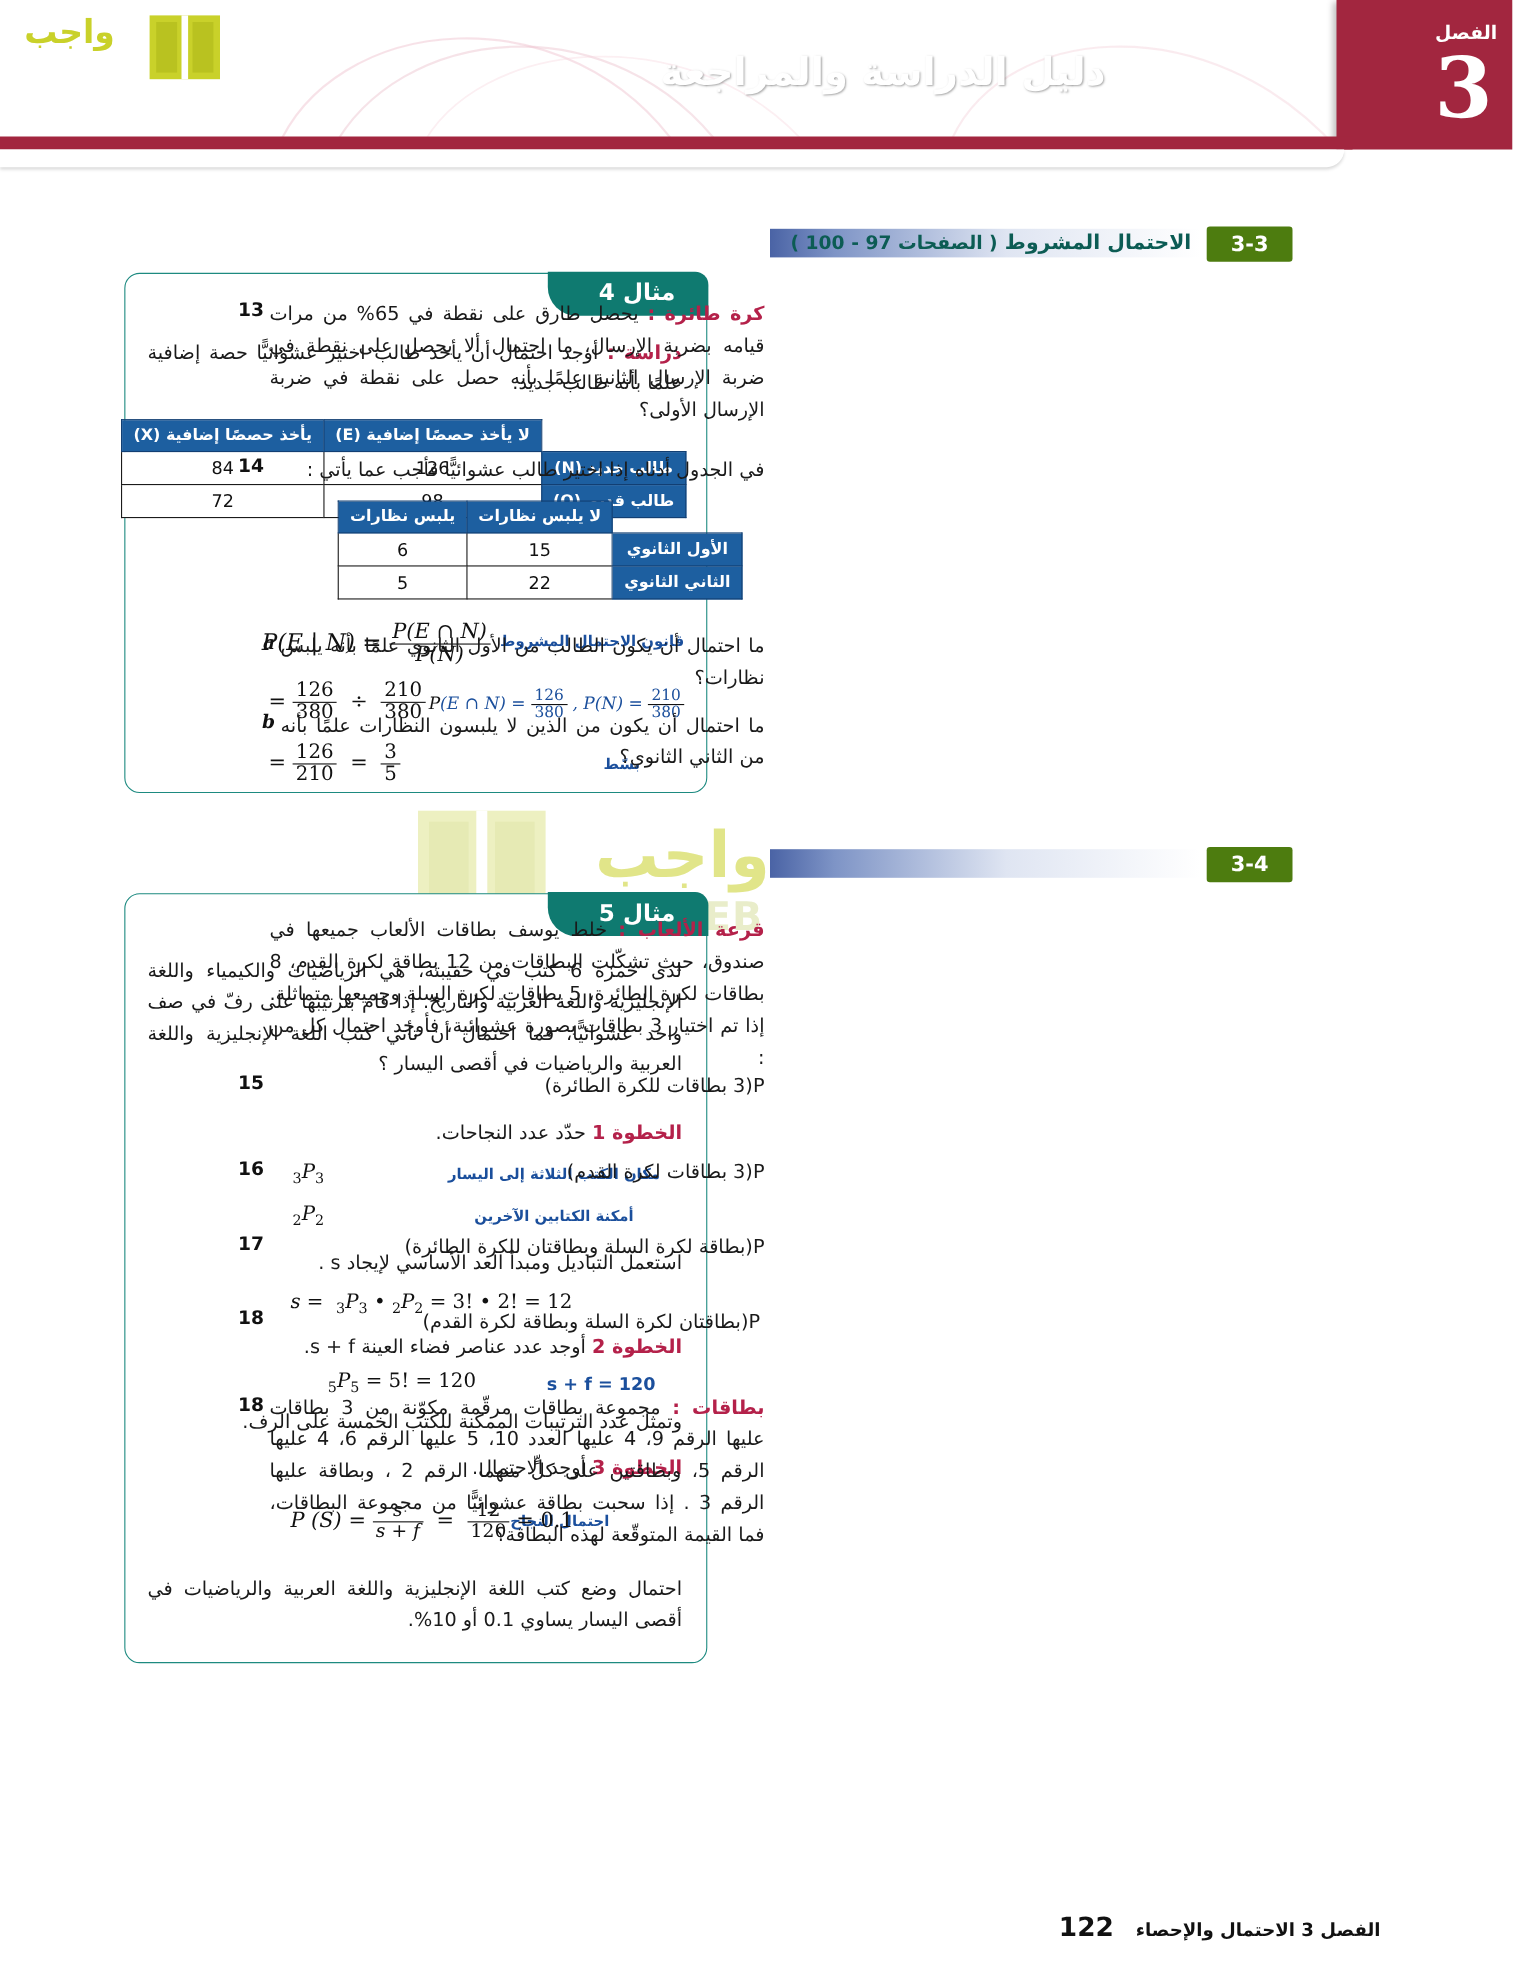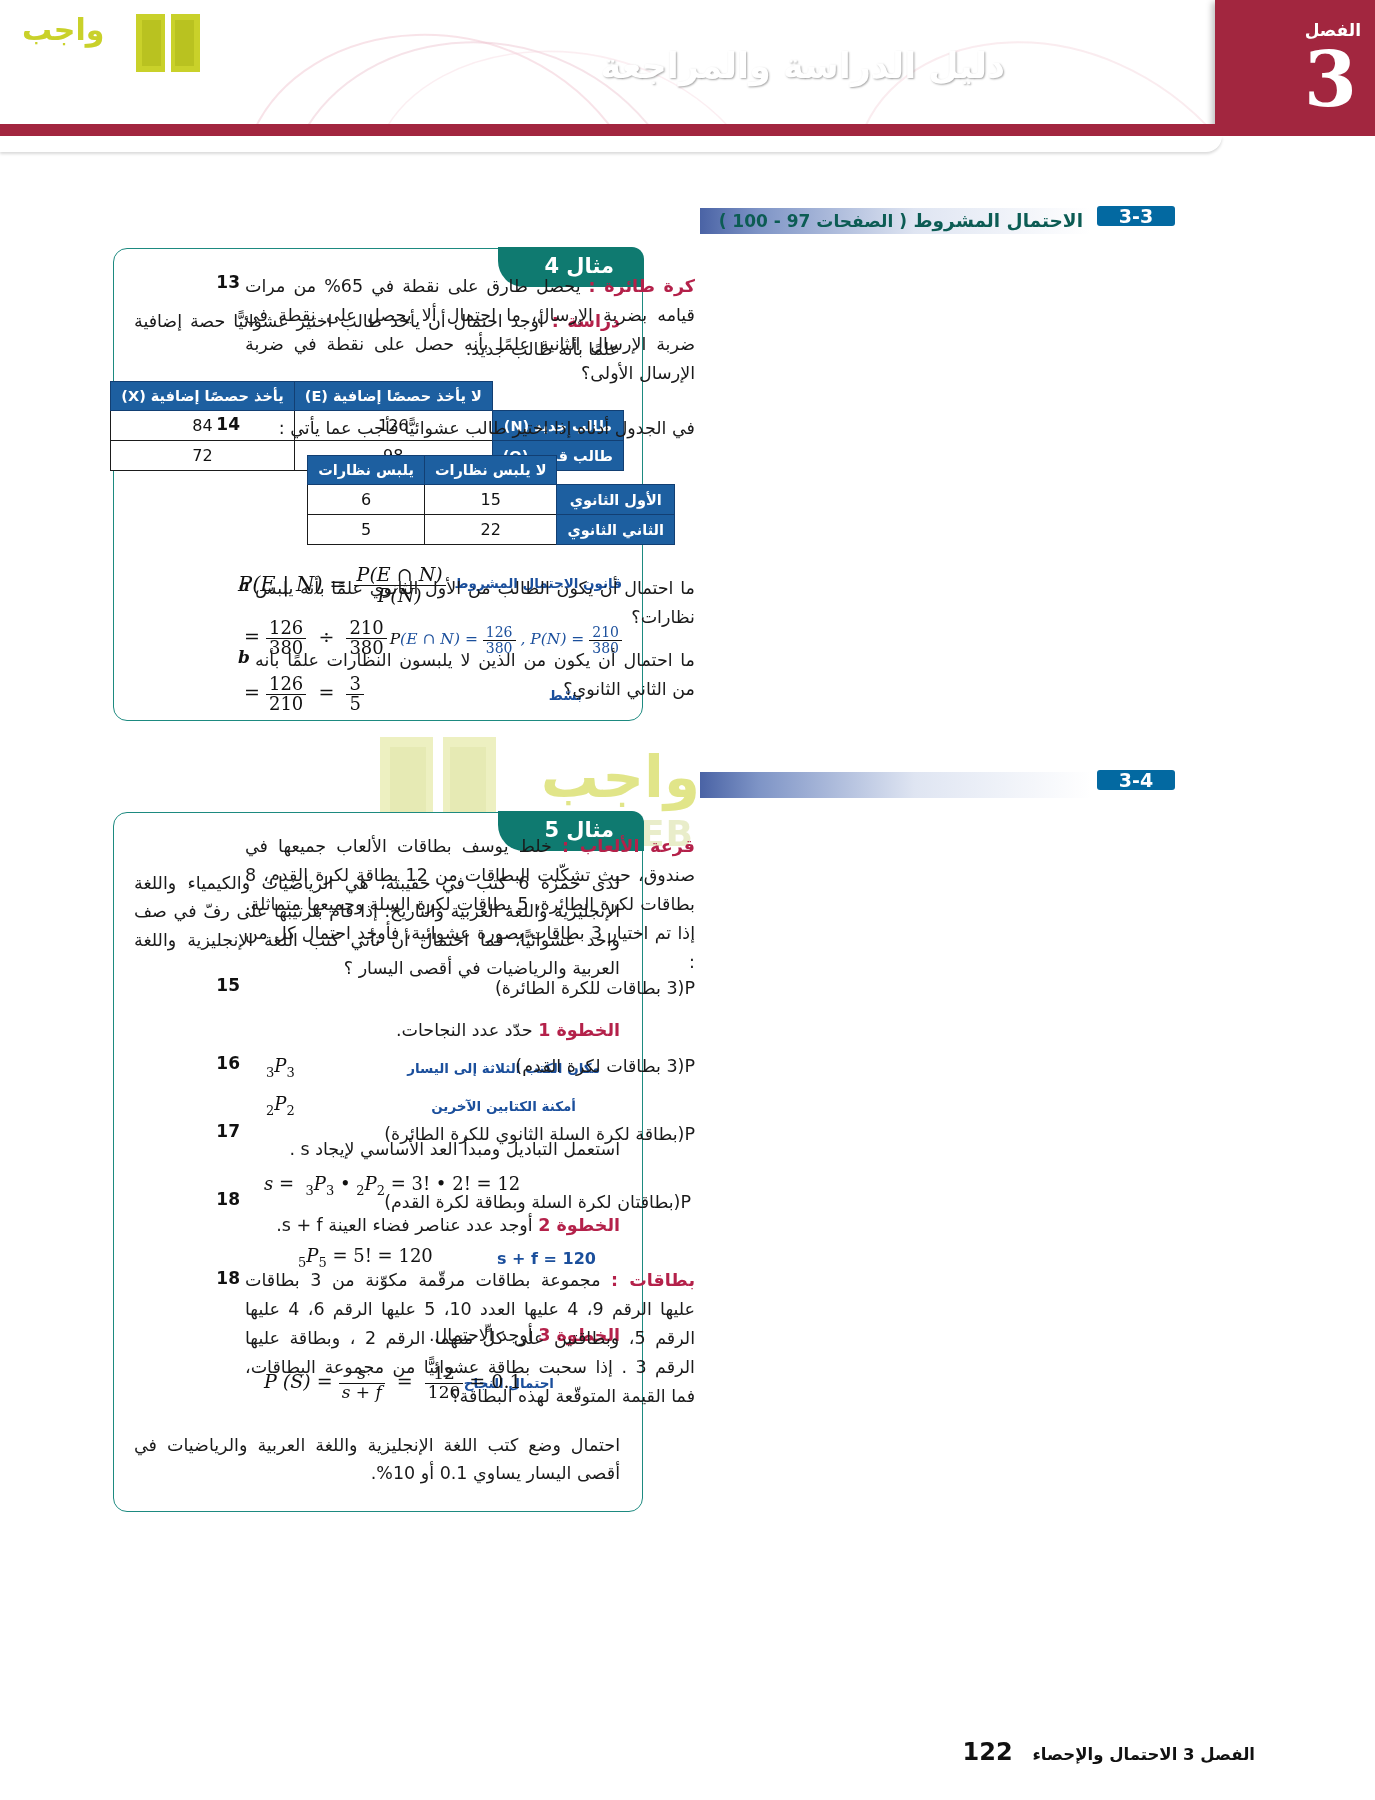--- a/index.html
+++ b/index.html
@@ -70,22 +70,22 @@
   }
 
   
   .sec-head { position:absolute; height:30px; }
   .sec-bar {
     position:absolute; right:84px; top:0; width:calc(100% - 84px); height:26px;
     background:linear-gradient(to left,#ffffff 0%,#dfe5f2 45%,#7e94c6 85%,#4a63a5 100%);
     border-radius:0;
   }
   .sec-badge {
-    position:absolute; right:0; top:-2px; width:78px; height:20px;
-    background:#0369a1; color:#fff; font-weight:bold; font-size:19px;
+    position:absolute; right:0; top:-2px; width:78px; height:32px;
+    background:#4d7c0f; color:#fff; font-weight:bold; font-size:19px;
     display:flex; align-items:center; justify-content:center;
     border-radius:3px; direction:ltr;
   }
   .sec-title {
     position:absolute; right:92px; top:2px;
     color:#0c5c54; font-size:18.5px; font-weight:bold; white-space:nowrap;
   }
   .sec-pages {
     color:#0c5c54; font-size:17px; font-weight:bold;
   }
@@ -383,20 +383,21 @@
     <span>أوجد عدد عناصر فضاء العينة s + f.</span>
   </div>
 
   <div style="position:absolute; right:22px; top:432px; width:486px; height:34px;">
     <div class="lbl-blue" style="position:absolute; right:24px; top:4px; font-size:16px; direction:ltr;">s + f = 120</div>
     <div class="mathn" style="position:absolute; left:164px; top:0px; font-size:18px;">
       <sub style="font-size:13px;">5</sub><span style="font-style:italic;">P</span><sub style="font-size:13px;">5</sub> = 5! = 120
     </div>
   </div>
 
+  <div style="position:absolute; right:22px; top:466px; width:486px;" class="p">وتمثل عدد الترتيبات الممكنة للكتب الخمسة على الرف.</div>
 
   <div style="position:absolute; right:22px; top:508px; width:486px;" class="p">
     <span class="lbl-red">الخطوة 3</span>
     <span>أوجد الاحتمال.</span>
   </div>
 
   <div style="position:absolute; right:22px; top:548px; width:486px; height:54px;">
     <div class="note-blue" style="position:absolute; right:66px; top:14px;">احتمال النجاح</div>
     <div class="mathn" style="position:absolute; left:130px; top:4px; font-size:19px;">
       <span style="font-style:italic;">P (S) =</span>
@@ -421,21 +422,21 @@
   <span>خلط يوسف بطاقات الألعاب جميعها في صندوق، حيث تشكّلت البطاقات من 12 بطاقة لكرة القدم، 8 بطاقات لكرة الطائرة، 5 بطاقات لكرة السلة وجميعها متماثلة. إذا تم اختيار 3 بطاقات بصورة عشوائية، فأوجد احتمال كل من :</span>
 </div>
 
 <div class="qnum" style="right:1135px; top:975px;">15</div>
 <div class="qbody" style="right:680px; top:974px; width:440px;">P(3 بطاقات للكرة الطائرة)</div>
 
 <div class="qnum" style="right:1135px; top:1053px;">16</div>
 <div class="qbody" style="right:680px; top:1052px; width:440px;">P(3 بطاقات لكرة القدم)</div>
 
 <div class="qnum" style="right:1135px; top:1121px;">17</div>
-<div class="qbody" style="right:680px; top:1120px; width:440px;">P(بطاقة لكرة السلة الثانوي للكرة الطائرة)</div>
+<div class="qbody" style="right:680px; top:1120px; width:440px;">P(بطاقة لكرة السلة وبطاقتان للكرة الطائرة)</div>
 
 <div class="qnum" style="right:1135px; top:1189px;">18</div>
 <div class="qbody" style="right:684px; top:1188px; width:440px;">P(بطاقتان لكرة السلة وبطاقة لكرة القدم)</div>
 
 <div class="qnum" style="right:1135px; top:1268px;">18</div>
 <div class="qbody" style="right:680px; top:1266px; width:450px;">
   <span class="lbl-red">بطاقات :</span>
   <span>مجموعة بطاقات مرقّمة مكوّنة من 3 بطاقات عليها الرقم 9، 4 عليها العدد 10، 5 عليها الرقم 6، 4 عليها الرقم 5، وبطاقتين على كلٍّ منهما الرقم 2 ، وبطاقة عليها الرقم 3 . إذا سحبت بطاقة عشوائيًّا من مجموعة البطاقات، فما القيمة المتوقّعة لهذه البطاقة؟</span>
 </div>
 

